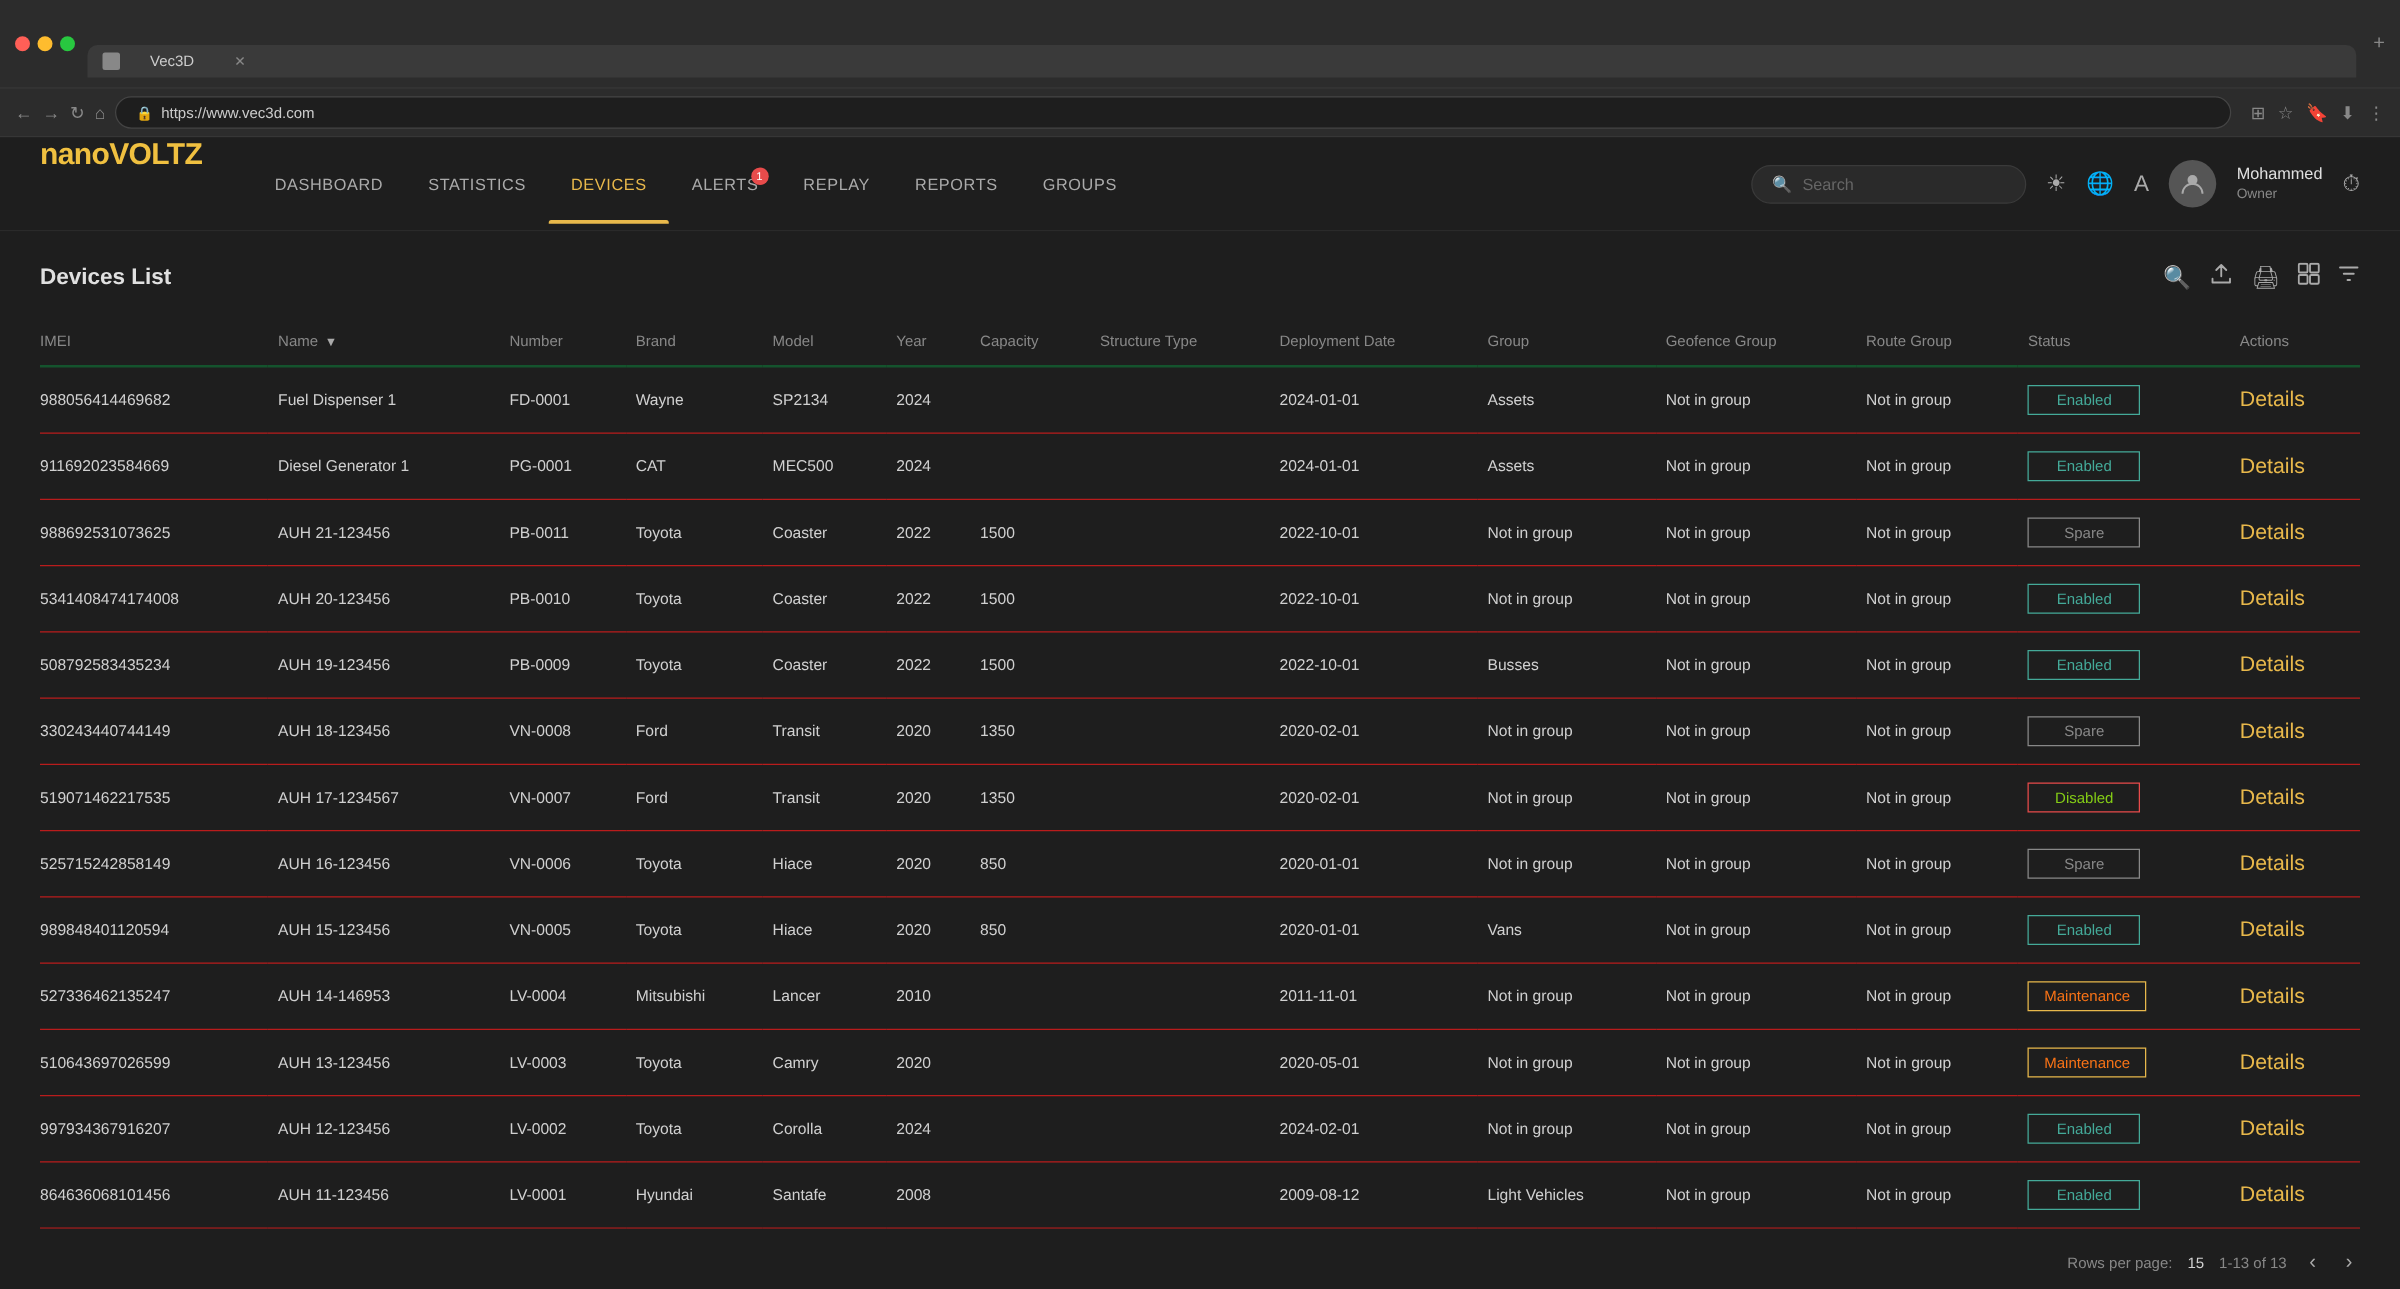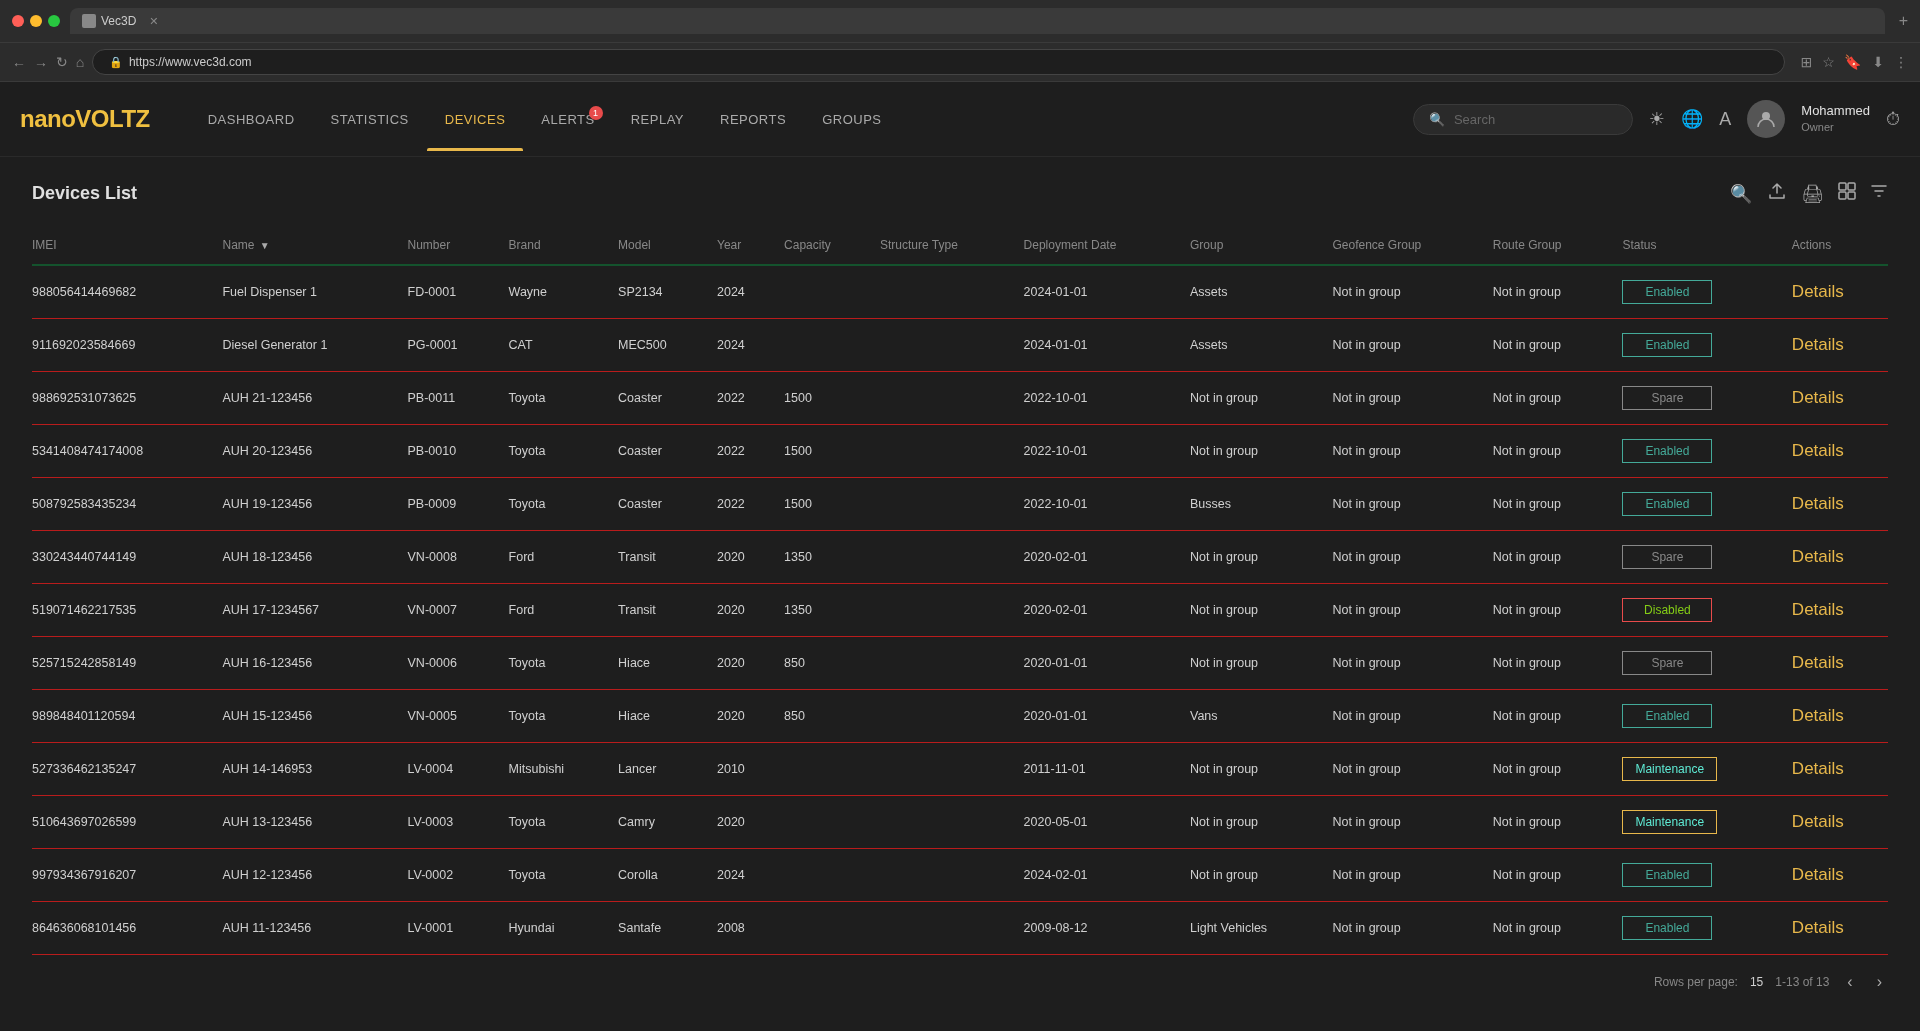--- a/index.html
+++ b/index.html
@@ -24,22 +24,23 @@
     .tl { width: 12px; height: 12px; border-radius: 50%; }
     .tl-red { background: #ff5f57; }
     .tl-yellow { background: #febc2e; }
     .tl-green { background: #28c840; }
     .tab-bar {
       display: flex;
       align-items: center;
       background: #3a3a3a;
       border-radius: 8px 8px 0 0;
       padding: 6px 12px;
-      gap: 5px;
+      gap: 24px;
       flex: 1;
+      margin-top: 28px;
     }
     .tab-favicon { width: 14px; height: 14px; background: #888; border-radius: 2px; }
     .tab-title { font-size: 12px; color: #ccc; }
     .tab-close { color: #888; font-size: 11px; margin-left: 8px; cursor: pointer; }
     .tab-add { color: #888; font-size: 16px; margin-left: 4px; cursor: pointer; }
 
     .address-bar-row {
       background: #2c2c2c;
       padding: 6px 12px;
       display: flex;
@@ -66,22 +67,21 @@
     
     .app-container {
       background: #1e1e1e;
       min-height: calc(1031px - 80px);
     }
 
     
     .top-nav {
       background: #1e1e1e;
       display: flex;
-      align-items: center;
-      padding: 0 20px;
+      padding: 0 32px;
       height: 75px;
       border-bottom: 1px solid #2a2a2a;
       gap: 40px;
     }
     .logo {
       font-size: 24px;
       font-weight: 700;
       color: #fff;
       letter-spacing: -0.5px;
       white-space: nowrap;
@@ -252,21 +252,21 @@
     .status-disabled {
       border-color: #e84b4b;
       color: #84cc16;
     }
     .status-spare {
       border-color: #888;
       color: #888;
     }
     .status-maintenance {
       border-color: #e8b84b;
-      color: #5eead4;
+      color: #f97316;
     }
 
     .details-btn {
       color: #e8b84b;
       font-size: 17px;
       font-weight: 500;
       cursor: pointer;
       background: none;
       border: none;
     }

